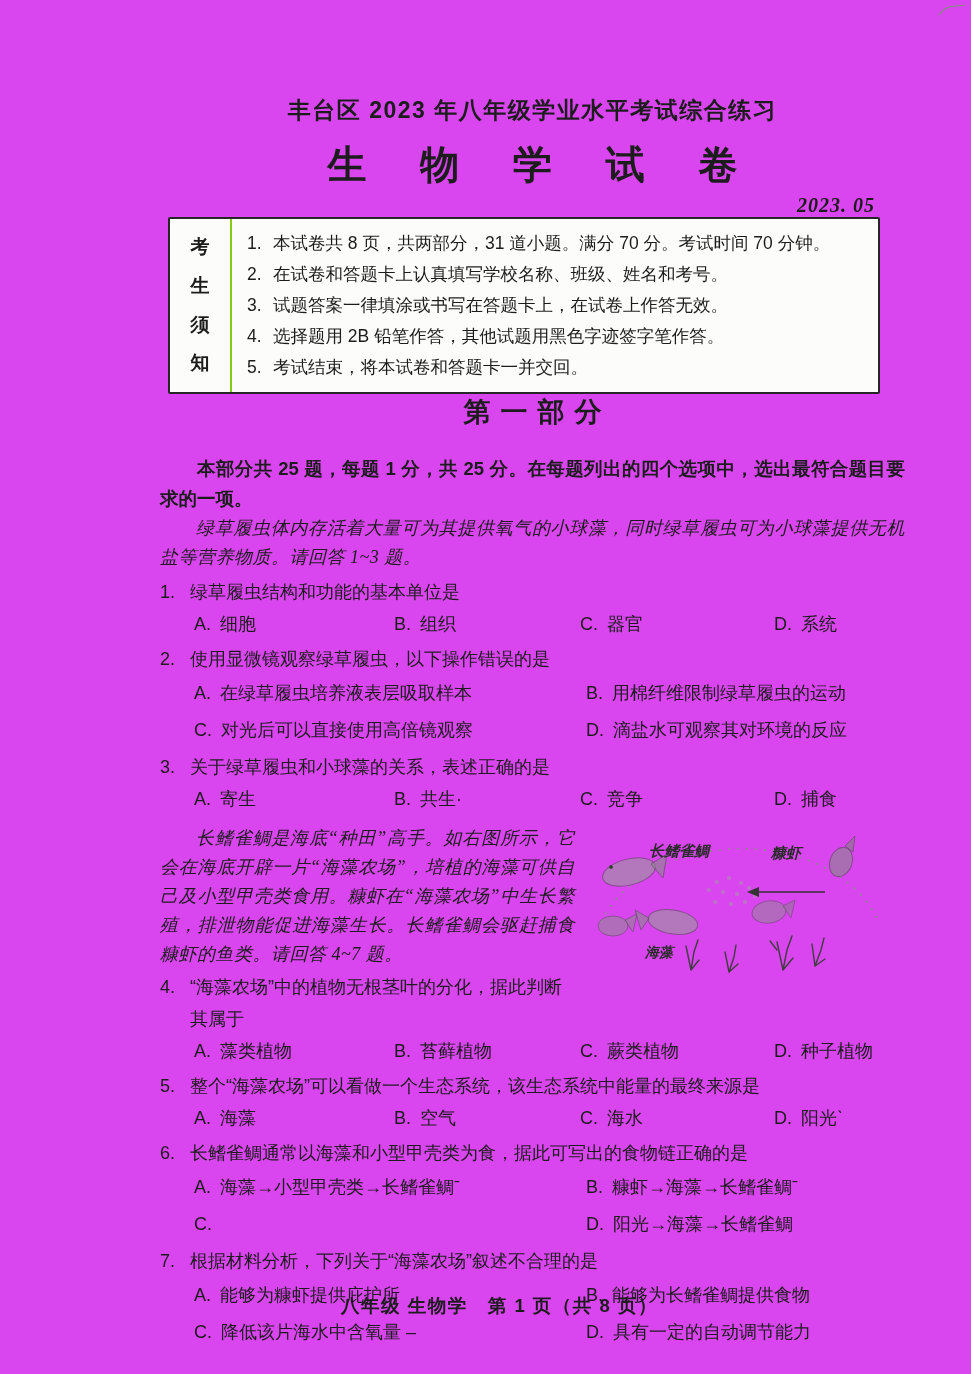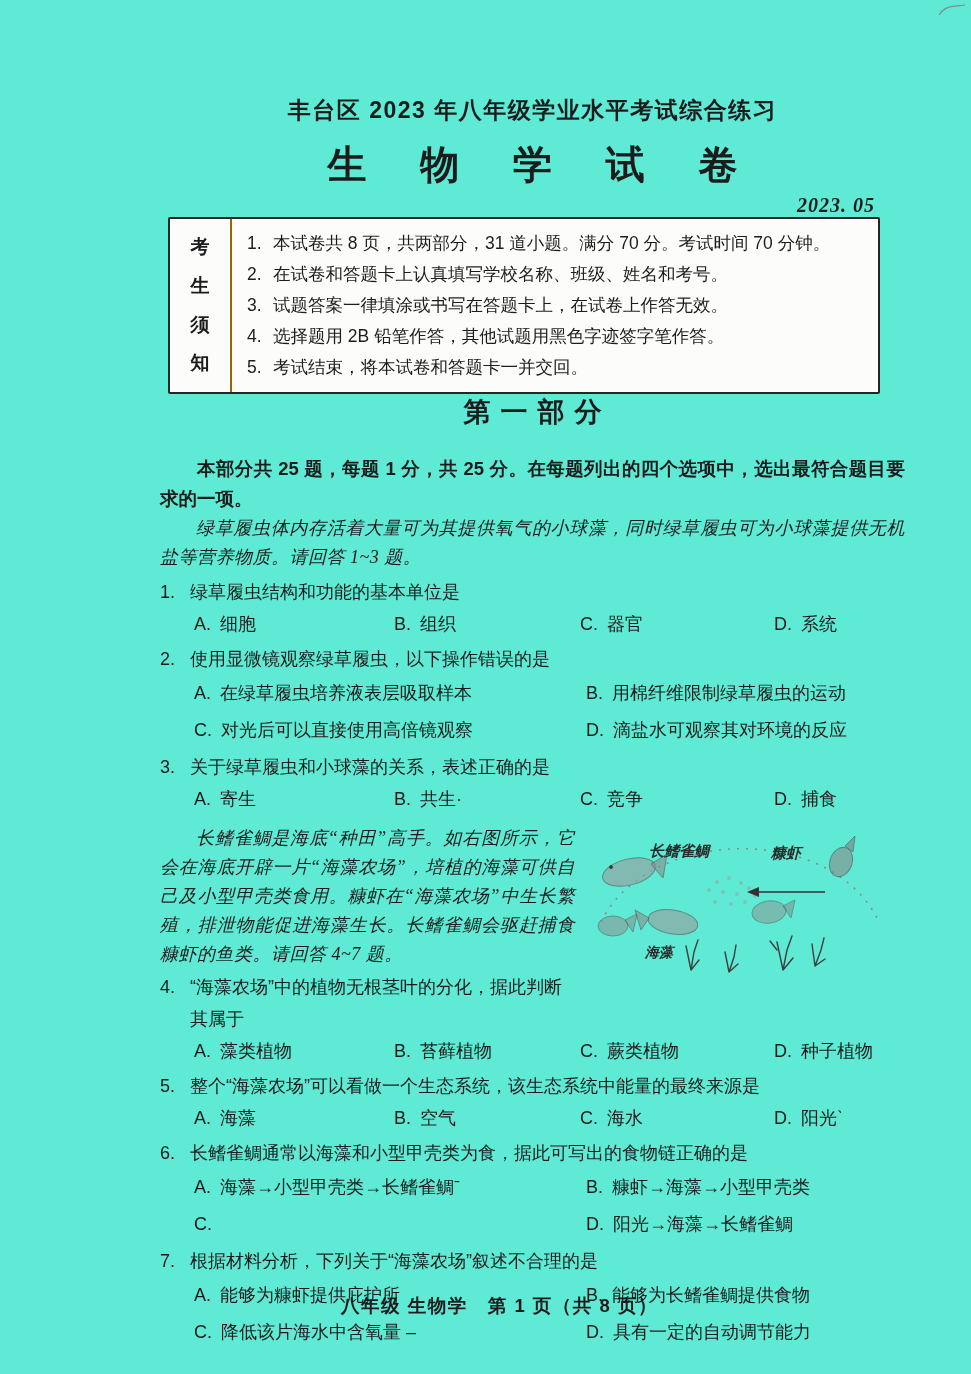--- a/index.html
+++ b/index.html
@@ -5,21 +5,21 @@
   * { box-sizing: border-box; }
   html,body { margin:0; padding:0; }
   body {
     width:971px; height:1374px;
     background:#f4f4f2;
     font-family:"Liberation Sans","DejaVu Sans",sans-serif;
   }
   .page {
     position:relative;
     width:971px; height:1374px;
-    background:#5eead4;
+    background:#d946ef;
     color:#1c1c1c;
     overflow:hidden;
   }
   .corner-mark { position:absolute; top:2px; right:4px; }
   .content { padding:95px 66px 0 160px; }
 
   .header-line {
     text-align:center;
     font-size:23px;
     font-weight:600;
@@ -47,21 +47,21 @@
   .notice-box {
     margin:0 25px 0 8px;
     border:2.5px solid #262626;
     border-radius:2px;
     display:flex;
     align-items:stretch;
     background:#fcfcfa;
   }
   .notice-side {
     width:62px;
-    border-right:2px solid #a16207;
+    border-right:2px solid #84cc16;
     display:flex; align-items:center; justify-content:center;
   }
   .notice-side .vert {
     width:1.1em;
     font-size:19px;
     font-weight:600;
     line-height:2.05;
     word-break:break-all;
     text-align:center;
   }
@@ -374,21 +374,21 @@
           <span class="q-num">6.</span>
           <span class="q-stem">长鳍雀鲷通常以海藻和小型甲壳类为食，据此可写出的食物链正确的是</span>
         </div>
         <div class="q-options grid2">
           <span class="option">
               <span>A.</span>
               <span>海藻→小型甲壳类→长鳍雀鲷ˉ</span>
             </span>
           <span class="option">
               <span>B.</span>
-              <span>糠虾→海藻→小型甲壳类</span>
+              <span>糠虾→海藻→长鳍雀鲷ˉ</span>
             </span>
           <span class="option">
               <span>C.</span>
             </span>
           <span class="option">
               <span>D.</span>
               <span>阳光→海藻→长鳍雀鲷</span>
             </span>
         </div>
       </div>

